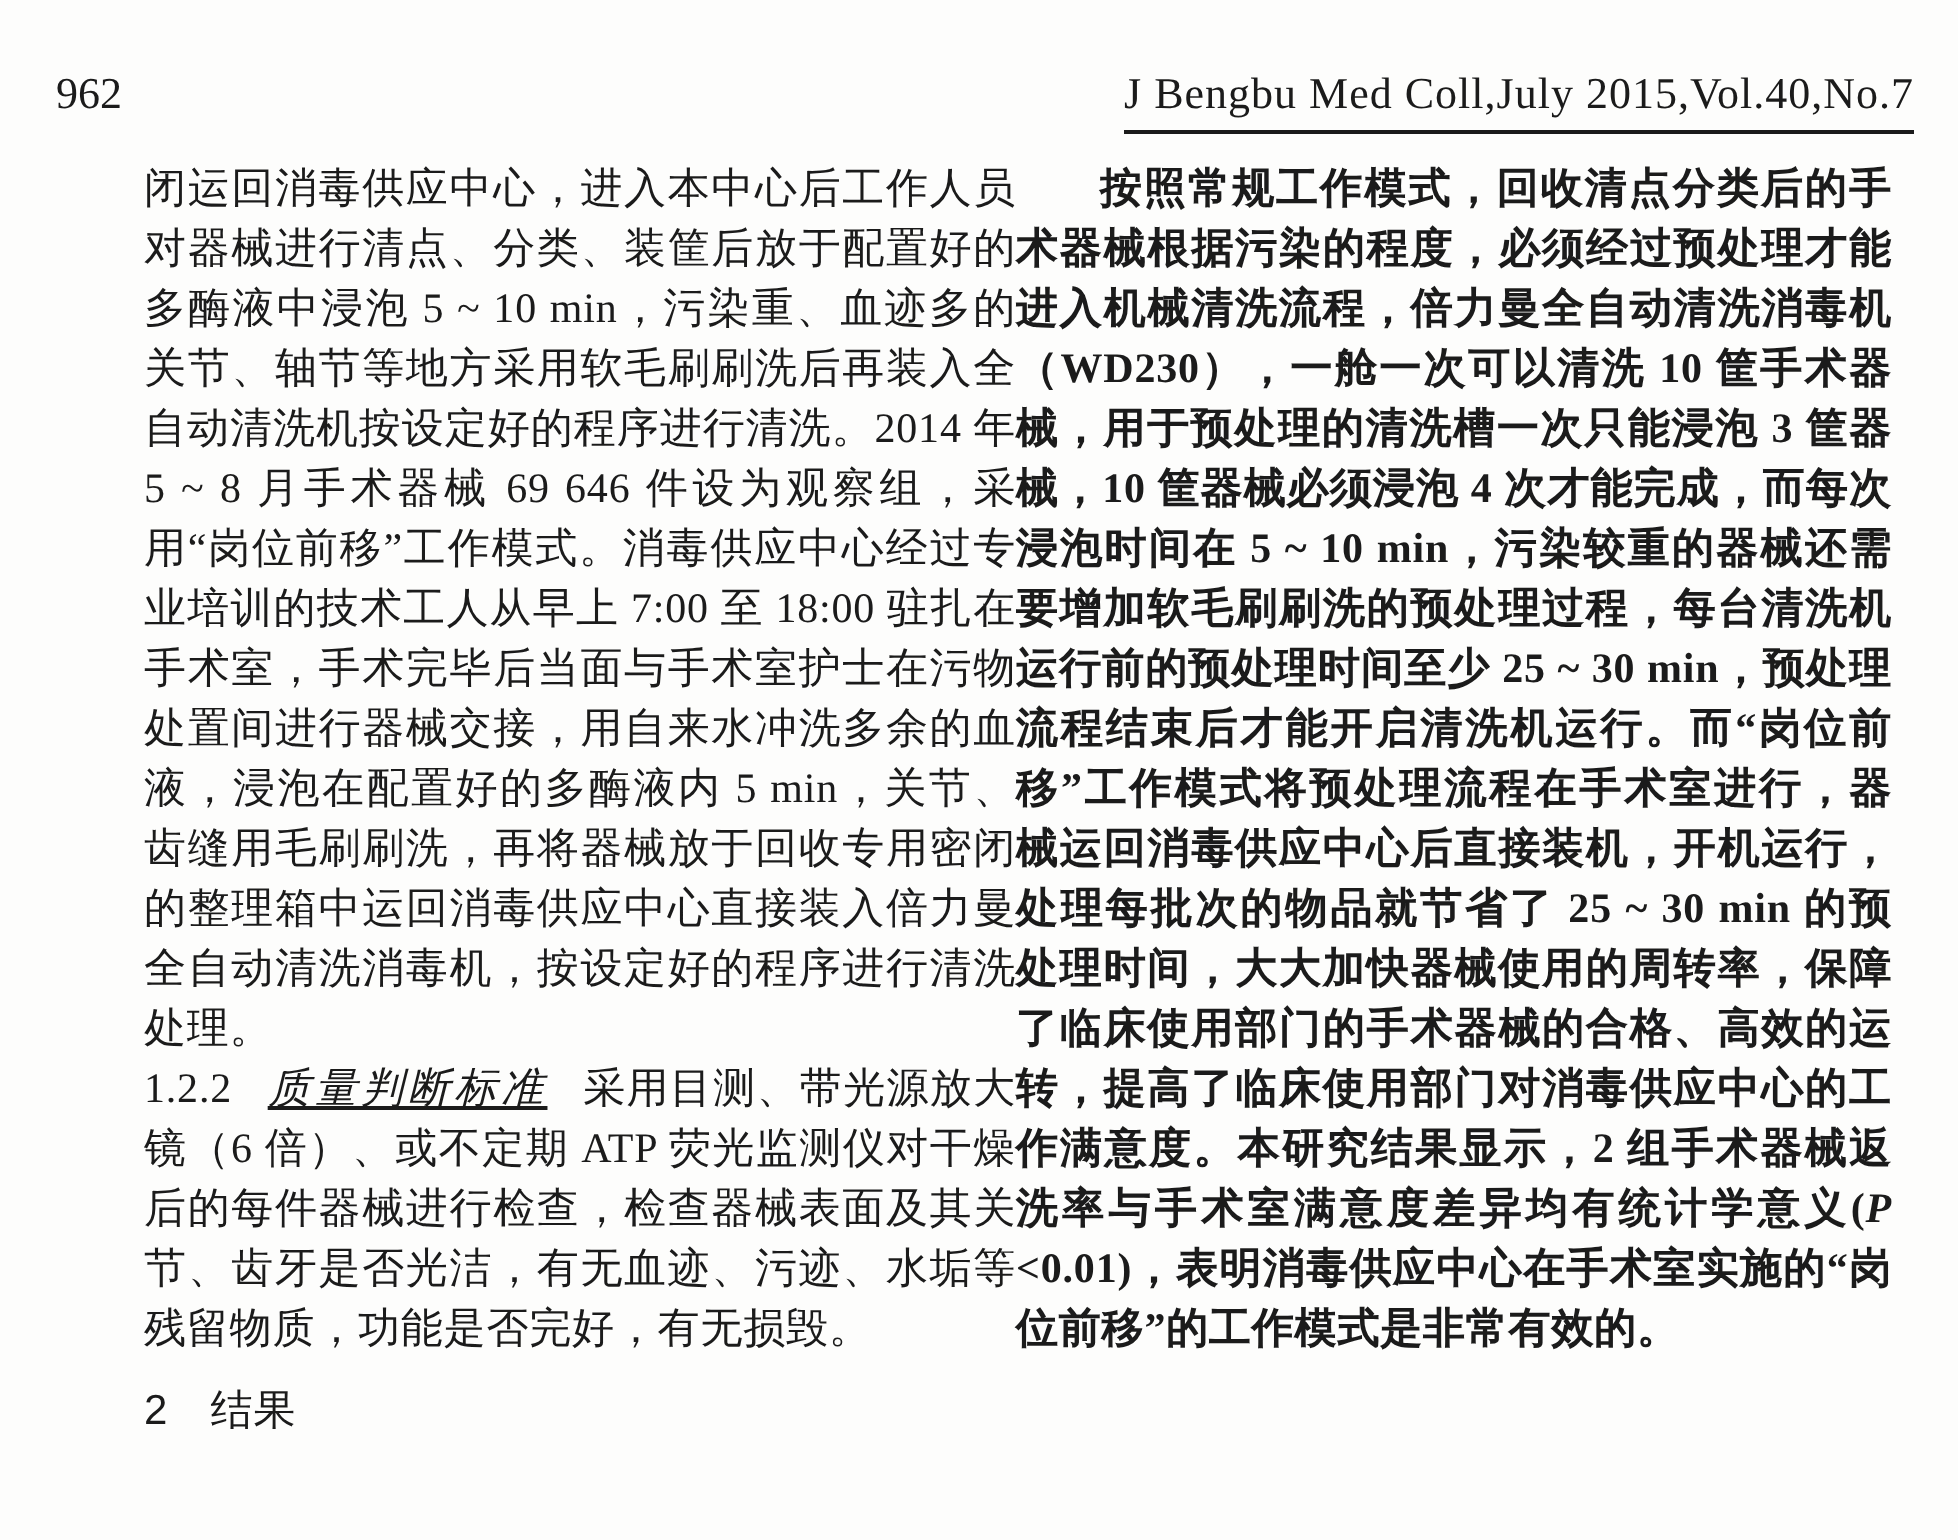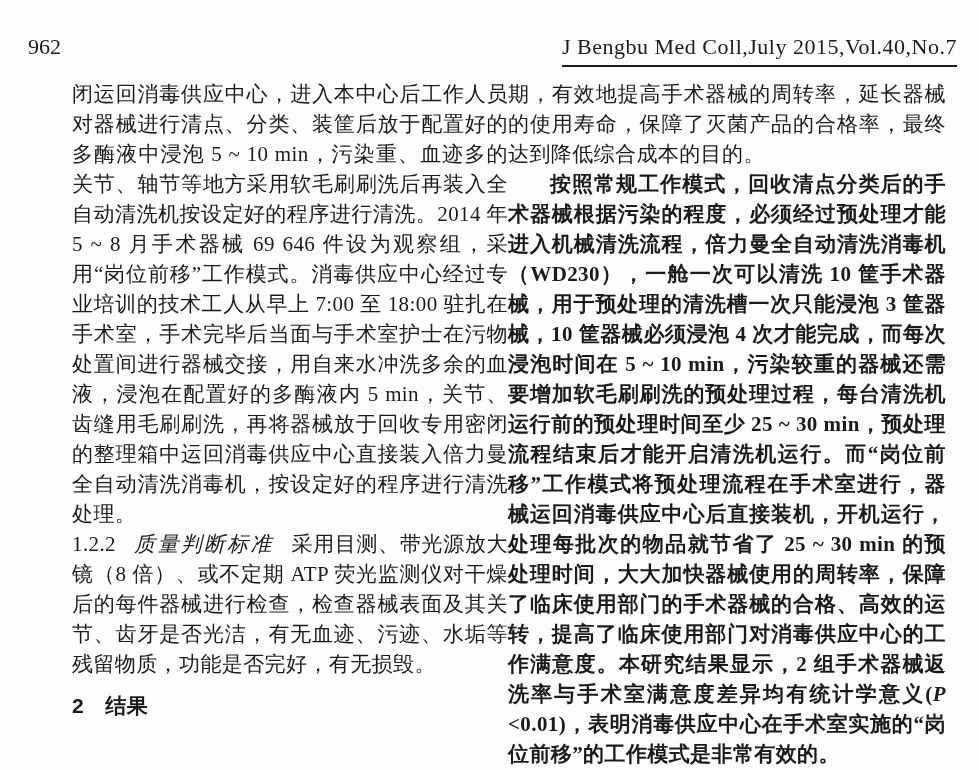--- a/index.html
+++ b/index.html
@@ -56,32 +56,33 @@
   .body-p {
     margin: 0;
     padding: 0;
   }
   .indent { text-indent: 2em; font-weight: bold; }
   .sec-num   { margin-right: 0.85em; font-family: Liberation Serif, serif; }
   .sec-title {
     font-style: italic;          
     margin-right: 0.85em;
     letter-spacing: 2px;
+    text-decoration: underline;
   }
   .math-i { font-style: italic; }
   sup.small-sup {
     font-size: 13px;
     line-height: 0;
     vertical-align: super;
   }
   
   .sec2 {
     margin: 12px 0 16px 0;
     font-family: "Liberation Sans", "DejaVu Sans", sans-serif;
-    font-weight: bold;
+    font-weight: normal;
     font-size: 21px;
     line-height: 30px;
     letter-spacing: 0.5px;
     text-align: left;
   }
   .sec2 .sec2-num { margin-right: 1em; }
 </style>
 </head>
 <body>
 
@@ -89,32 +90,31 @@
 
   <div class="header">
     <span class="pagenum">962</span>
     <span class="journal">J Bengbu Med Coll,July 2015,Vol.40,No.7</span>
   </div>
 
   <div class="col col-left">
 
     <p class="body-p">闭运回消毒供应中心，进入本中心后工作人员对器械进行清点、分类、装筐后放于配置好的多酶液中浸泡 5 ~ 10 min，污染重、血迹多的关节、轴节等地方采用软毛刷刷洗后再装入全自动清洗机按设定好的程序进行清洗。2014 年 5 ~ 8 月手术器械 69 646 件设为观察组，采用“岗位前移”工作模式。消毒供应中心经过专业培训的技术工人从早上 7:00 至 18:00 驻扎在手术室，手术完毕后当面与手术室护士在污物处置间进行器械交接，用自来水冲洗多余的血液，浸泡在配置好的多酶液内 5 min，关节、齿缝用毛刷刷洗，再将器械放于回收专用密闭的整理箱中运回消毒供应中心直接装入倍力曼全自动清洗消毒机，按设定好的程序进行清洗处理。</p>
 
-    <p class="body-p"><span class="sec-num">1.2.2</span><span class="sec-title">质量判断标准</span><span>采用目测、带光源放大镜（8 倍）、或不定期 ATP 荧光监测仪对干燥后的每件器械进行检查，检查器械表面及其关节、齿牙是否光洁，有无血迹、污迹、水垢等残留物质，功能是否完好，有无损毁。</span></p>
+    <p class="body-p"><span class="sec-num">1.2.2</span><span class="sec-title">质量判断标准</span><span>采用目测、带光源放大镜（6 倍）、或不定期 ATP 荧光监测仪对干燥后的每件器械进行检查，检查器械表面及其关节、齿牙是否光洁，有无血迹、污迹、水垢等残留物质，功能是否完好，有无损毁。</span></p>
 
 
     <h2 class="sec2"><span class="sec2-num">2</span><span>结果</span></h2>
 
     <p class="body-p indent"></p>
 
   </div>
 
   <div class="col col-right">
 
-    <p class="body-p">期，有效地提高手术器械的周转率，延长器械的使用寿命，保障了灭菌产品的合格率，最终达到降低综合成本的目的。</p>
 
     <p class="body-p indent"><span>按照常规工作模式，回收清点分类后的手术器械根据污染的程度，必须经过预处理才能进入机械清洗流程，倍力曼全自动清洗消毒机（WD230），一舱一次可以清洗 10 筐手术器械，用于预处理的清洗槽一次只能浸泡 3 筐器械，10 筐器械必须浸泡 4 次才能完成，而每次浸泡时间在 5 ~ 10 min，污染较重的器械还需要增加软毛刷刷洗的预处理过程，每台清洗机运行前的预处理时间至少 25 ~ 30 min，预处理流程结束后才能开启清洗机运行。而“岗位前移”工作模式将预处理流程在手术室进行，器械运回消毒供应中心后直接装机，开机运行，处理每批次的物品就节省了 25 ~ 30 min 的预处理时间，大大加快器械使用的周转率，保障了临床使用部门的手术器械的合格、高效的运转，提高了临床使用部门对消毒供应中心的工作满意度。本研究结果显示，2 组手术器械返洗率与手术室满意度差异均有统计学意义(</span><span class="math-i">P</span><span> &lt;0.01)，表明消毒供应中心在手术室实施的“岗位前移”的工作模式是非常有效的。</span></p>
 
     <p class="body-p indent"></p>
 
   </div>
 
 </div>
 
 </body></html>

